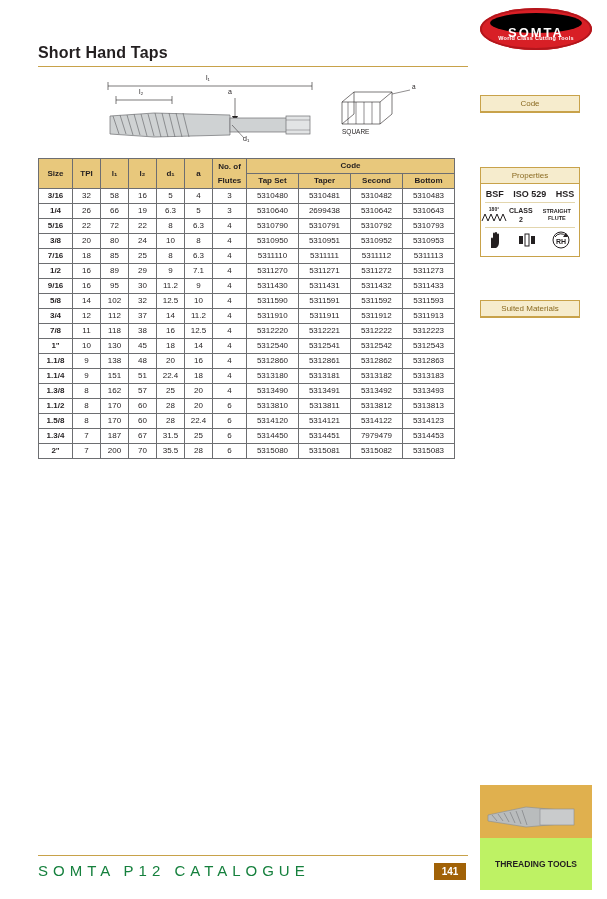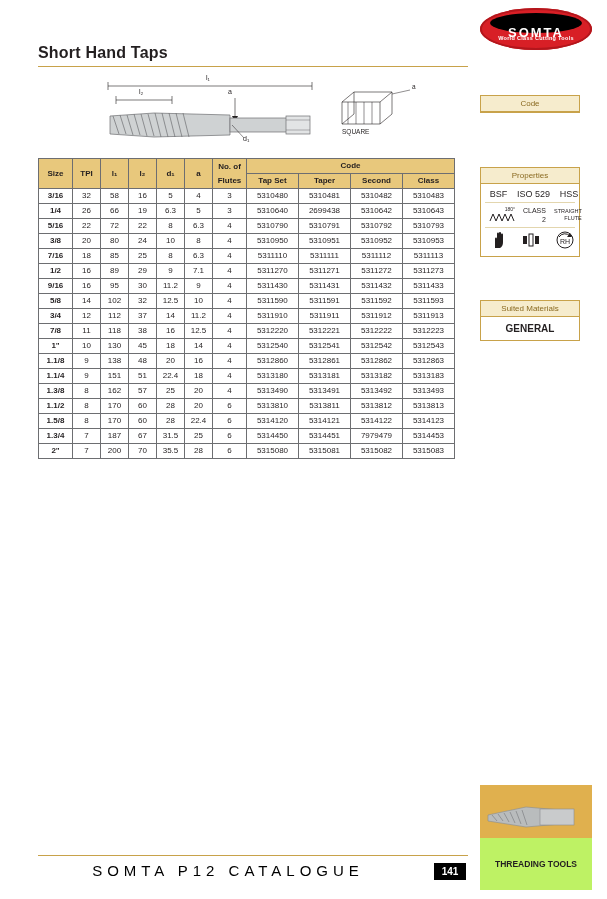--- a/index.html
+++ b/index.html
@@ -100,39 +100,39 @@
   }
   .panel-body { text-align: center; padding: 6px 0; }
 
   .code-value { font-size: 17px; font-weight: bold; }
 
   .props { left: 480px; top: 167px; width: 100px; }
   .props-row {
     display: flex; align-items: center; justify-content: space-around;
     padding: 3px 0;
   }
-  .props-cell { text-align:right; font-size: 9px; font-weight: normal; padding-left: 8px; }
+  .props-cell { text-align:center; font-size: 9px; font-weight: bold; }
   .props-sep { height: 1px; background: #e3d6ae; margin: 0 4px; }
 
   .suited { left: 480px; top: 300px; width: 100px; }
   .suited .panel-body { font-size: 10px; font-weight: bold; }
 
   
   .footer-rule {
     position: absolute; left: 38px; top: 855px; width: 430px; height: 1px;
     background: #c8a24a;
   }
   .footer-text {
     position: absolute; left: 38px; top: 862px; width: 380px;
-    text-align: center;
-    color: #000000; font-size: 15px; letter-spacing: 5px;
+    text-align: left;
+    color: #15803d; font-size: 15px; letter-spacing: 5px;
   }
   .page-num {
     position: absolute; left: 434px; top: 863px; width: 32px; height: 17px;
-    background: #000000; color: #fff; font-size: 10px; font-weight: bold;
+    background: #a16207; color: #fff; font-size: 10px; font-weight: bold;
     text-align: center; line-height: 17px;
   }
 
   
   .toolimg {
     position: absolute; left: 480px; top: 785px; width: 112px; height: 53px;
     background: linear-gradient(180deg,#e8c87c 0%, #d8a93f 100%);
     overflow: hidden;
   }
   .tool-tab {
@@ -228,21 +228,21 @@
         <th class="w-l2" rowspan="2">l₂</th>
         <th class="w-d1" rowspan="2">d₁</th>
         <th class="w-a" rowspan="2">a</th>
         <th class="w-fl flutes-hdr" rowspan="2">No. of Flutes</th>
         <th class="hdr-code" colspan="4">Code</th>
       </tr>
       <tr>
         <th class="w-code">Tap Set</th>
         <th class="w-code">Taper</th>
         <th class="w-code">Second</th>
-        <th class="w-code">Class</th>
+        <th class="w-code">Bottom</th>
       </tr>
     </thead>
     <tbody>
         <tr>
           <td class="w-size size">3/16</td>
           <td class="w-tpi">32</td>
           <td class="w-l1">58</td>
           <td class="w-l2">16</td>
           <td class="w-d1">5</td>
           <td class="w-a">4</td>
@@ -528,21 +528,20 @@
               <text x="11" y="13" font-size="7" text-anchor="middle" font-family="Liberation Sans" fill="#231f20">RH</text>
             </svg>
           </span>
         </div>
       </div>
     </div>
   </div>
 
   <div class="panel suited">
     <div class="panel-head">Suited Materials</div>
-    <div class="panel-body">GENERAL</div>
   </div>
 
   <div class="toolimg">
     <svg width="112" height="53" viewBox="0 0 112 53">
       <rect x="0" y="0" width="112" height="53" fill="#e0b04e"></rect>
       <path d="M8,30 L46,22 L92,26 L92,38 L46,42 L8,36 Z" fill="#b9bcbd" stroke="#8a8d8f" stroke-width="0.6"></path>
       <g stroke="#87898b" stroke-width="0.8">
         <line x1="12" y1="30" x2="17" y2="36"></line>
         <line x1="18" y1="29" x2="23" y2="36"></line>
         <line x1="24" y1="28" x2="29" y2="37"></line>

